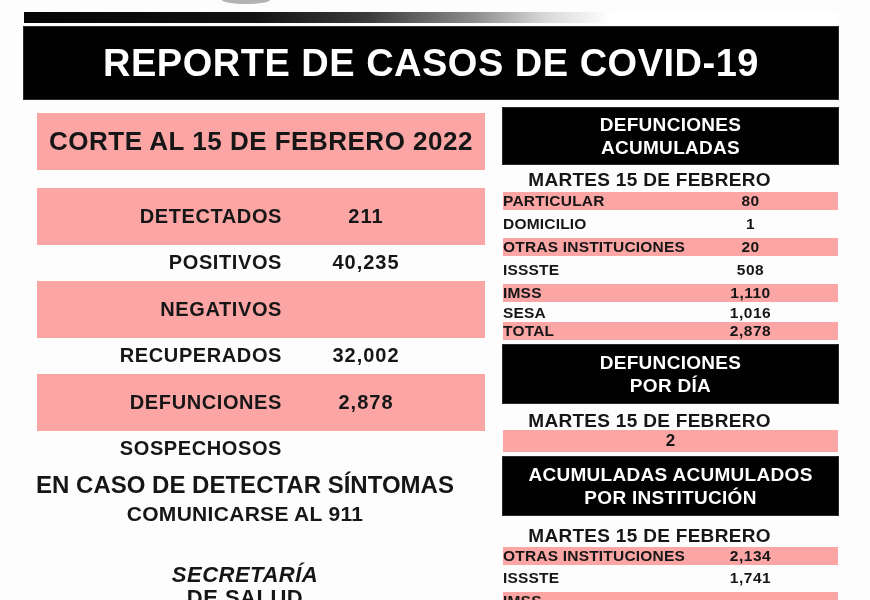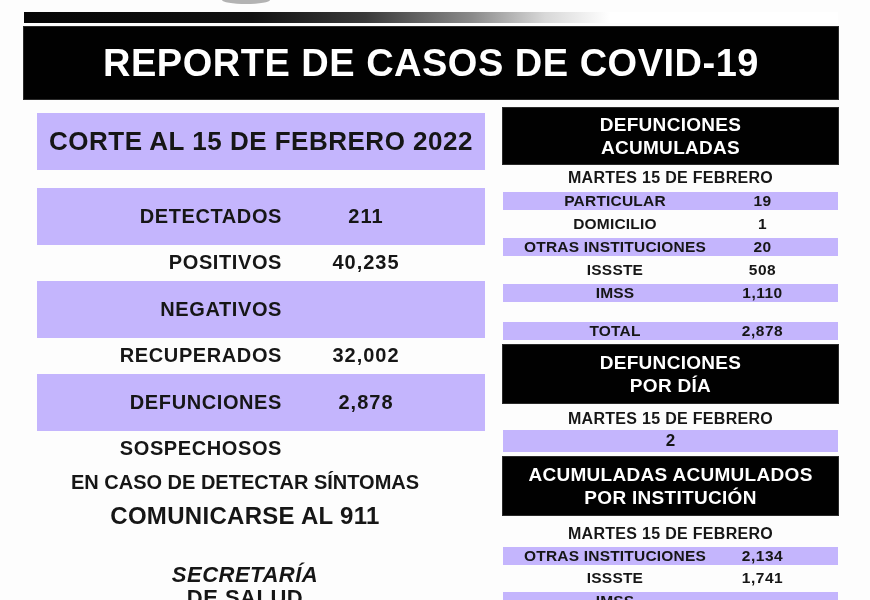--- a/index.html
+++ b/index.html
@@ -24,55 +24,55 @@
   }
   
   .banner{
     left:24px;top:27px;width:814px;height:72px;
     background:#010101;
     display:flex;align-items:center;justify-content:center;
     color:#fff;font-size:38px;letter-spacing:.5px;
     box-shadow:0 0 0 1px #2a2a2a;
   }
   
-  .band-gray{background:#c4b5fd;}
+  .band-gray{background:#fca5a5;}
   .corte{
     left:37px;top:113px;width:448px;height:57px;
     display:flex;align-items:center;justify-content:center;
     font-size:26px;letter-spacing:.5px;
   }
   .lrow{
     left:37px;width:448px;height:57px;
     display:flex;align-items:center;
     font-size:20px;letter-spacing:.6px;
   }
   .lrow .lbl{width:245px;text-align:right;}
   .lrow .val{width:168px;text-align:center;letter-spacing:1px;}
-  .notice1{left:25px;top:471px;width:440px;text-align:center;font-size:20px;}
-  .notice2{left:25px;top:502px;width:440px;text-align:center;font-size:24px;letter-spacing:.3px;}
+  .notice1{left:25px;top:471px;width:440px;text-align:center;font-size:24px;}
+  .notice2{left:25px;top:502px;width:440px;text-align:center;font-size:21px;letter-spacing:.3px;}
   .footer1{left:25px;top:562px;width:440px;text-align:center;font-size:22px;letter-spacing:.5px;font-style:italic;}
   .footer2{left:25px;top:585px;width:440px;text-align:center;font-size:22px;letter-spacing:.5px;}
   
   .rheader{
     left:503px;width:335px;height:56px;
     background:#010101;color:#fff;
     display:flex;flex-direction:column;align-items:center;justify-content:center;
     font-size:19px;line-height:23px;text-align:center;letter-spacing:.3px;
     box-shadow:0 0 0 1px #2a2a2a;
   }
   .rdate{
-    left:503px;width:335px;height:14px;
-    text-align:center;font-size:16px;letter-spacing:.3px;
+    left:482px;width:335px;height:14px;
+    text-align:center;font-size:19px;letter-spacing:.3px;
   }
   .rrow{
     left:503px;width:335px;height:18px;
     display:flex;align-items:center;
     font-size:15.5px;letter-spacing:.2px;
   }
-  .rrow .lbl{width:200px;text-align:center;padding-left:12px;}
+  .rrow .lbl{width:200px;text-align:left;}
   .rrow .val{width:95px;text-align:center;letter-spacing:.5px;}
   .singleband{
     left:503px;top:430px;width:335px;height:22px;
     display:flex;align-items:center;justify-content:center;
     font-size:17px;
   }
 </style>
 </head>
 <body>
 
@@ -118,37 +118,41 @@
   <div class="abs footer2">DE SALUD</div>
 
   <div class="abs rheader" style="top:108px">
     <span>DEFUNCIONES</span>
     <span>ACUMULADAS</span>
   </div>
   <div class="abs rdate" style="top:169px">MARTES 15 DE FEBRERO</div>
 
   <div class="abs rrow band-gray" style="top:192px">
     <span class="lbl">PARTICULAR</span>
-    <span class="val">19</span>
+    <span class="val">80</span>
   </div>
   <div class="abs rrow" style="top:215px">
     <span class="lbl">DOMICILIO</span>
     <span class="val">1</span>
   </div>
   <div class="abs rrow band-gray" style="top:238px">
     <span class="lbl">OTRAS INSTITUCIONES</span>
     <span class="val">20</span>
   </div>
   <div class="abs rrow" style="top:261px">
     <span class="lbl">ISSSTE</span>
     <span class="val">508</span>
   </div>
   <div class="abs rrow band-gray" style="top:284px">
     <span class="lbl">IMSS</span>
     <span class="val">1,110</span>
+  </div>
+  <div class="abs rrow" style="top:304px">
+    <span class="lbl">SESA</span>
+    <span class="val">1,016</span>
   </div>
   <div class="abs rrow band-gray" style="top:322px">
     <span class="lbl">TOTAL</span>
     <span class="val">2,878</span>
   </div>
 
   <div class="abs rheader" style="top:345px;height:58px">
     <span>DEFUNCIONES</span>
     <span>POR DÍA</span>
   </div>

